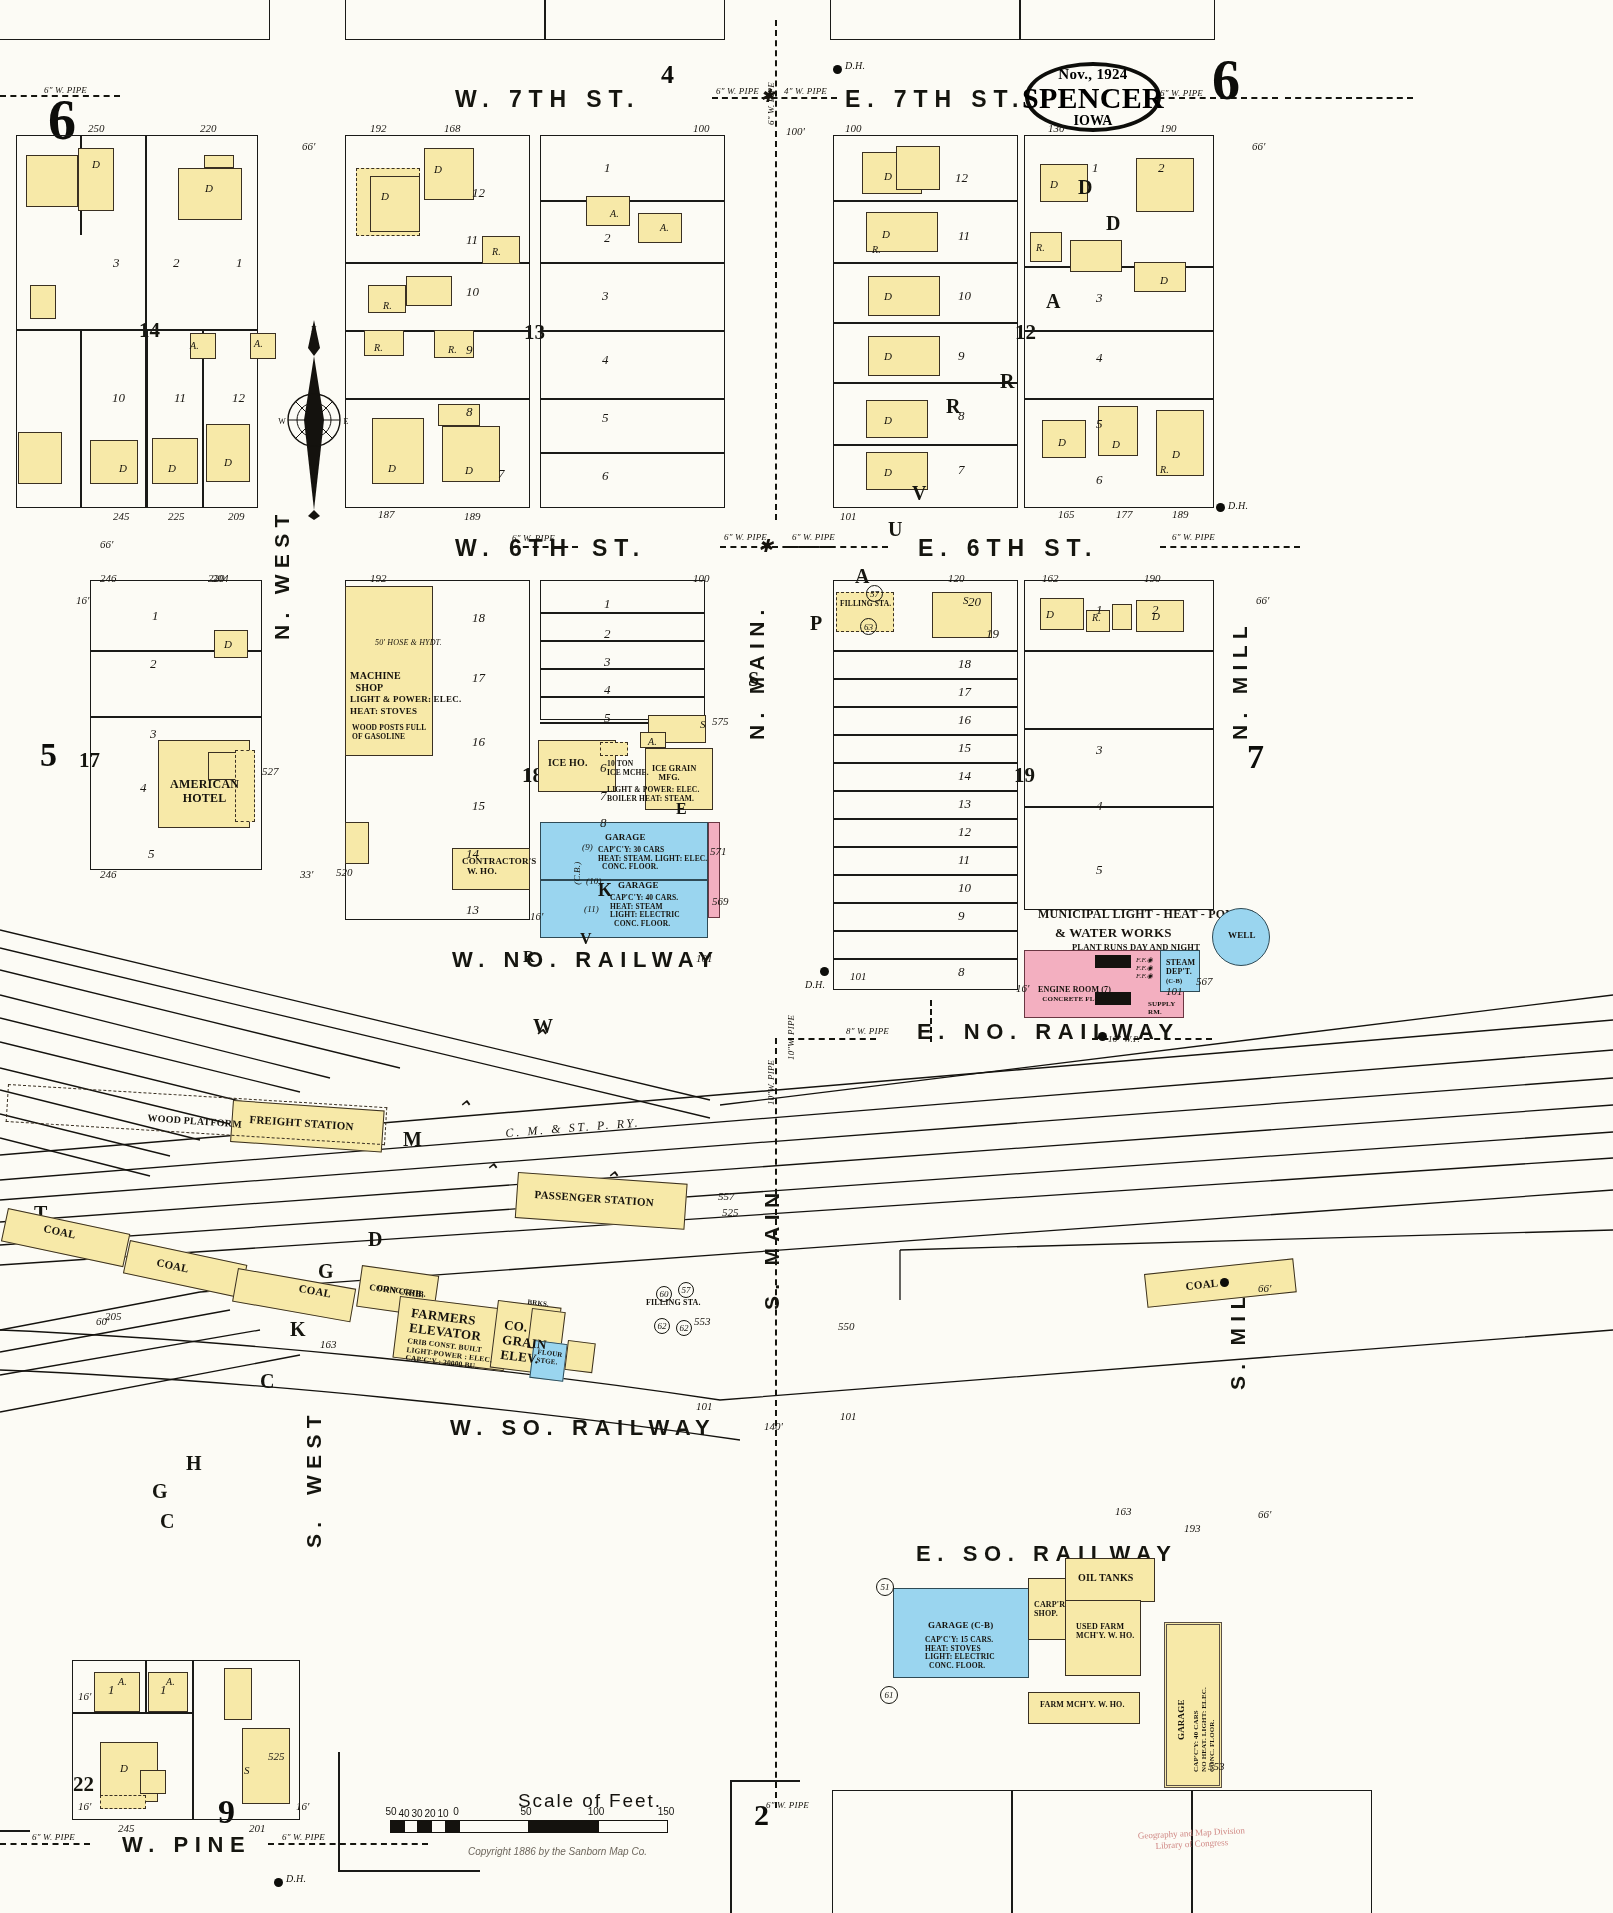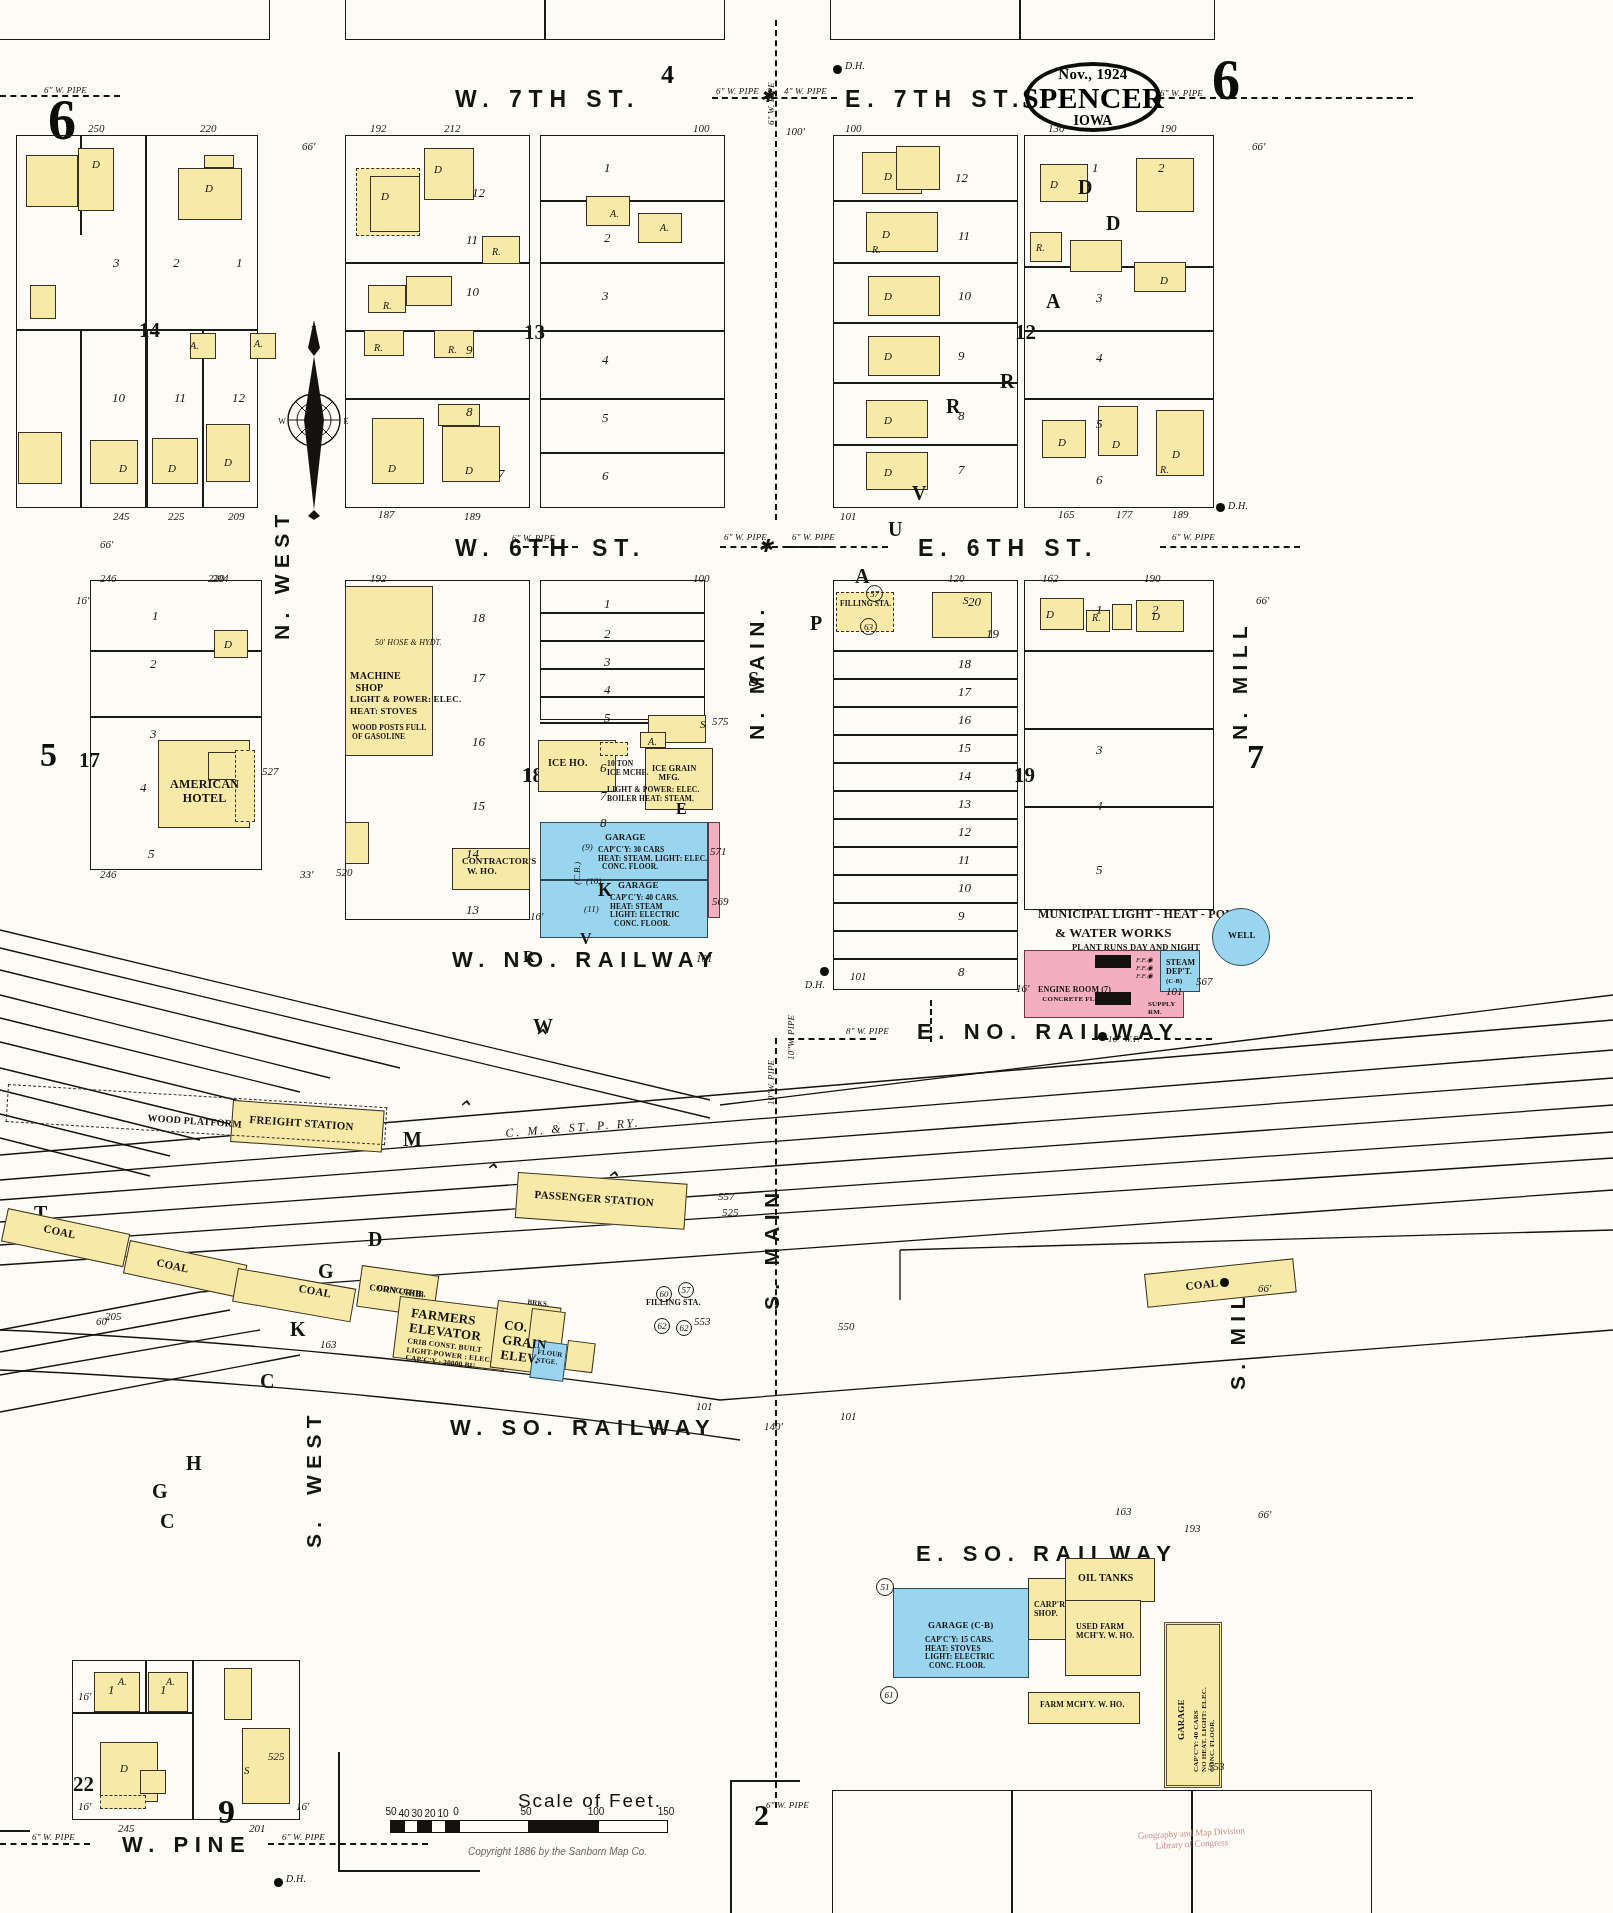--- a/index.html
+++ b/index.html
@@ -629,21 +629,21 @@
   <div class="hand" style="left:32px;top:1832px;font-size:9px;">6" W. PIPE</div>
   <div class="hand" style="left:282px;top:1832px;font-size:9px;">6" W. PIPE</div>
   <div class="hand" style="left:766px;top:125px;font-size:9px;transform:rotate(-90deg);transform-origin:left top;">6" W. PIPE</div>
   <div class="hand" style="left:766px;top:1105px;font-size:9px;transform:rotate(-90deg);transform-origin:left top;">10"W. PIPE</div>
   <div class="hand" style="left:786px;top:1060px;font-size:9px;transform:rotate(-90deg);transform-origin:left top;">10"W. PIPE</div>
   <div class="hand" style="left:766px;top:1800px;font-size:9px;">6" W. PIPE</div>
 
   <div class="num" style="left:88px;top:122px;">250</div>
   <div class="num" style="left:200px;top:122px;">220</div>
   <div class="num" style="left:370px;top:122px;">192</div>
-  <div class="num" style="left:444px;top:122px;">212</div>
+  <div class="num" style="left:444px;top:122px;">168</div>
   <div class="num" style="left:693px;top:122px;">100</div>
   <div class="num" style="left:845px;top:122px;">100</div>
   <div class="num" style="left:1048px;top:122px;">130</div>
   <div class="num" style="left:1160px;top:122px;">190</div>
   <div class="num" style="left:113px;top:510px;">245</div>
   <div class="num" style="left:168px;top:510px;">225</div>
   <div class="num" style="left:228px;top:510px;">209</div>
   <div class="num" style="left:378px;top:508px;">187</div>
   <div class="num" style="left:464px;top:510px;">189</div>
   <div class="num" style="left:840px;top:510px;">101</div>

